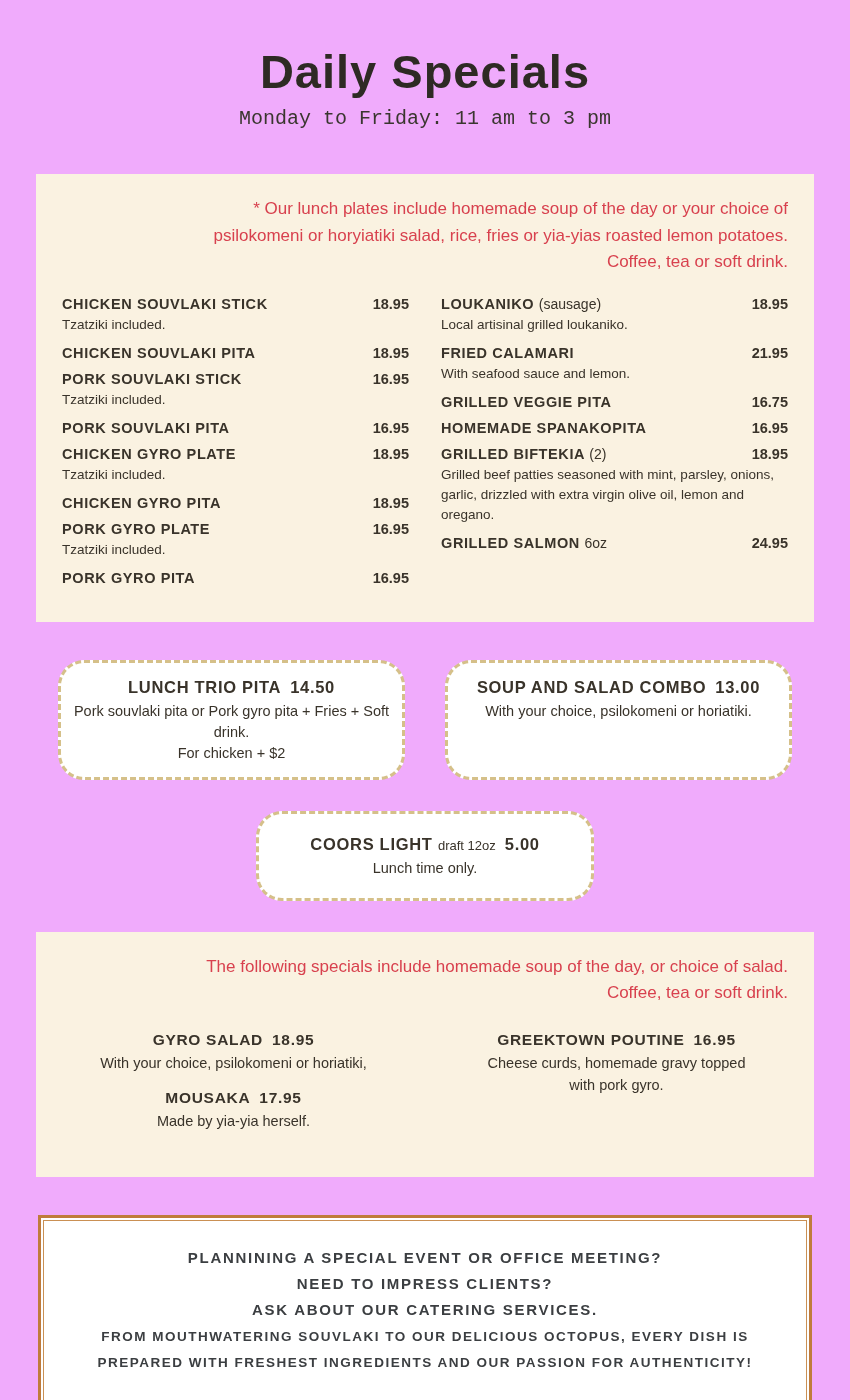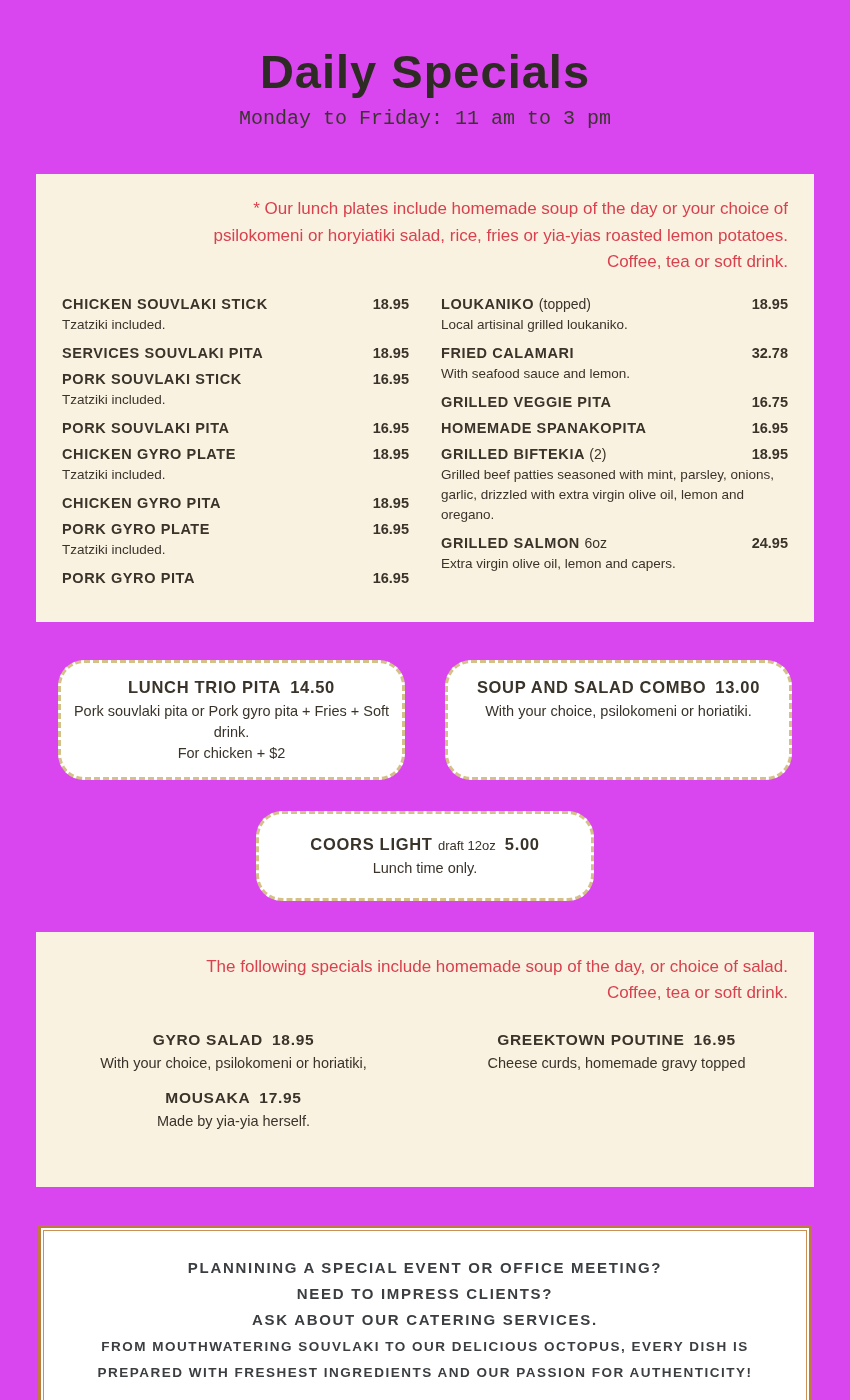--- a/index.html
+++ b/index.html
@@ -6,21 +6,21 @@
   html, body { background: #ffffff; }
   body {
     font-family: "Liberation Sans", sans-serif;
     color: #39332a;
     width: 850px;
   }
   .page {
     position: relative;
     width: 850px;
     height: 1400px;
-    background: #d946ef;
+    background: #f0abfc;
     overflow: hidden;
   }
 
   
   .header { text-align: center; padding-top: 44px; }
   .title {
     font-size: 47px;
     font-weight: 600;
     letter-spacing: 1px;
     color: #2e2a24;
@@ -117,21 +117,21 @@
     justify-content: center;
     margin-top: 31px;
   }
   .promo-center .promo {
     width: 338px;
     padding-top: 21px;
     padding-bottom: 19px;
   }
 
   
-  .specials-section { margin-top: 31px; padding-bottom: 40px; }
+  .specials-section { margin-top: 31px; padding-bottom: 30px; }
   .specials-grid {
     display: grid;
     grid-template-columns: 1fr 1fr;
     column-gap: 40px;
     margin-top: 24px;
   }
   .sp-item { text-align: center; margin-bottom: 15px; }
   .sp-title {
     font-weight: bold;
     font-size: 15.5px;
@@ -192,21 +192,21 @@
         <div class="item">
           <div class="item-row">
             <span class="item-name">CHICKEN SOUVLAKI STICK</span>
             <span class="item-price">18.95</span>
           </div>
           <div class="item-desc">Tzatziki included.</div>
         </div>
 
         <div class="item">
           <div class="item-row">
-            <span class="item-name">SERVICES SOUVLAKI PITA</span>
+            <span class="item-name">CHICKEN SOUVLAKI PITA</span>
             <span class="item-price">18.95</span>
           </div>
         </div>
 
         <div class="item">
           <div class="item-row">
             <span class="item-name">PORK SOUVLAKI STICK</span>
             <span class="item-price">16.95</span>
           </div>
           <div class="item-desc">Tzatziki included.</div>
@@ -248,30 +248,30 @@
             <span class="item-price">16.95</span>
           </div>
         </div>
 
       </div>
 
       <div class="menu-col">
 
         <div class="item">
           <div class="item-row">
-            <span class="item-name"><span>LOUKANIKO</span> <span class="item-suffix">(topped)</span></span>
+            <span class="item-name"><span>LOUKANIKO</span> <span class="item-suffix">(sausage)</span></span>
             <span class="item-price">18.95</span>
           </div>
           <div class="item-desc">Local artisinal grilled loukaniko.</div>
         </div>
 
         <div class="item">
           <div class="item-row">
             <span class="item-name">FRIED CALAMARI</span>
-            <span class="item-price">32.78</span>
+            <span class="item-price">21.95</span>
           </div>
           <div class="item-desc">With seafood sauce and lemon.</div>
         </div>
 
         <div class="item">
           <div class="item-row">
             <span class="item-name">GRILLED VEGGIE PITA</span>
             <span class="item-price">16.75</span>
           </div>
         </div>
@@ -289,21 +289,20 @@
             <span class="item-price">18.95</span>
           </div>
           <div class="item-desc">Grilled beef patties seasoned with mint, parsley, onions, garlic, drizzled with extra virgin olive oil, lemon and oregano.</div>
         </div>
 
         <div class="item">
           <div class="item-row">
             <span class="item-name"><span>GRILLED SALMON</span> <span class="item-suffix">6oz</span></span>
             <span class="item-price">24.95</span>
           </div>
-          <div class="item-desc">Extra virgin olive oil, lemon and capers.</div>
         </div>
 
       </div>
     </div>
   </section>
 
   <div class="promo-row">
 
     <div class="promo">
       <div class="promo-title">
@@ -367,20 +366,21 @@
 
       </div>
       <div>
 
         <div class="sp-item">
           <div class="sp-title">
             <span>GREEKTOWN POUTINE</span><span class="price">16.95</span>
           </div>
           <div class="sp-desc">
             <div>Cheese curds, homemade gravy topped</div>
+            <div>with pork gyro.</div>
           </div>
         </div>
 
       </div>
     </div>
   </section>
 
   <section class="catering">
     <div class="catering-inner">
       <div class="cat-line-lg">PLANNINING A SPECIAL EVENT OR OFFICE MEETING?</div>

